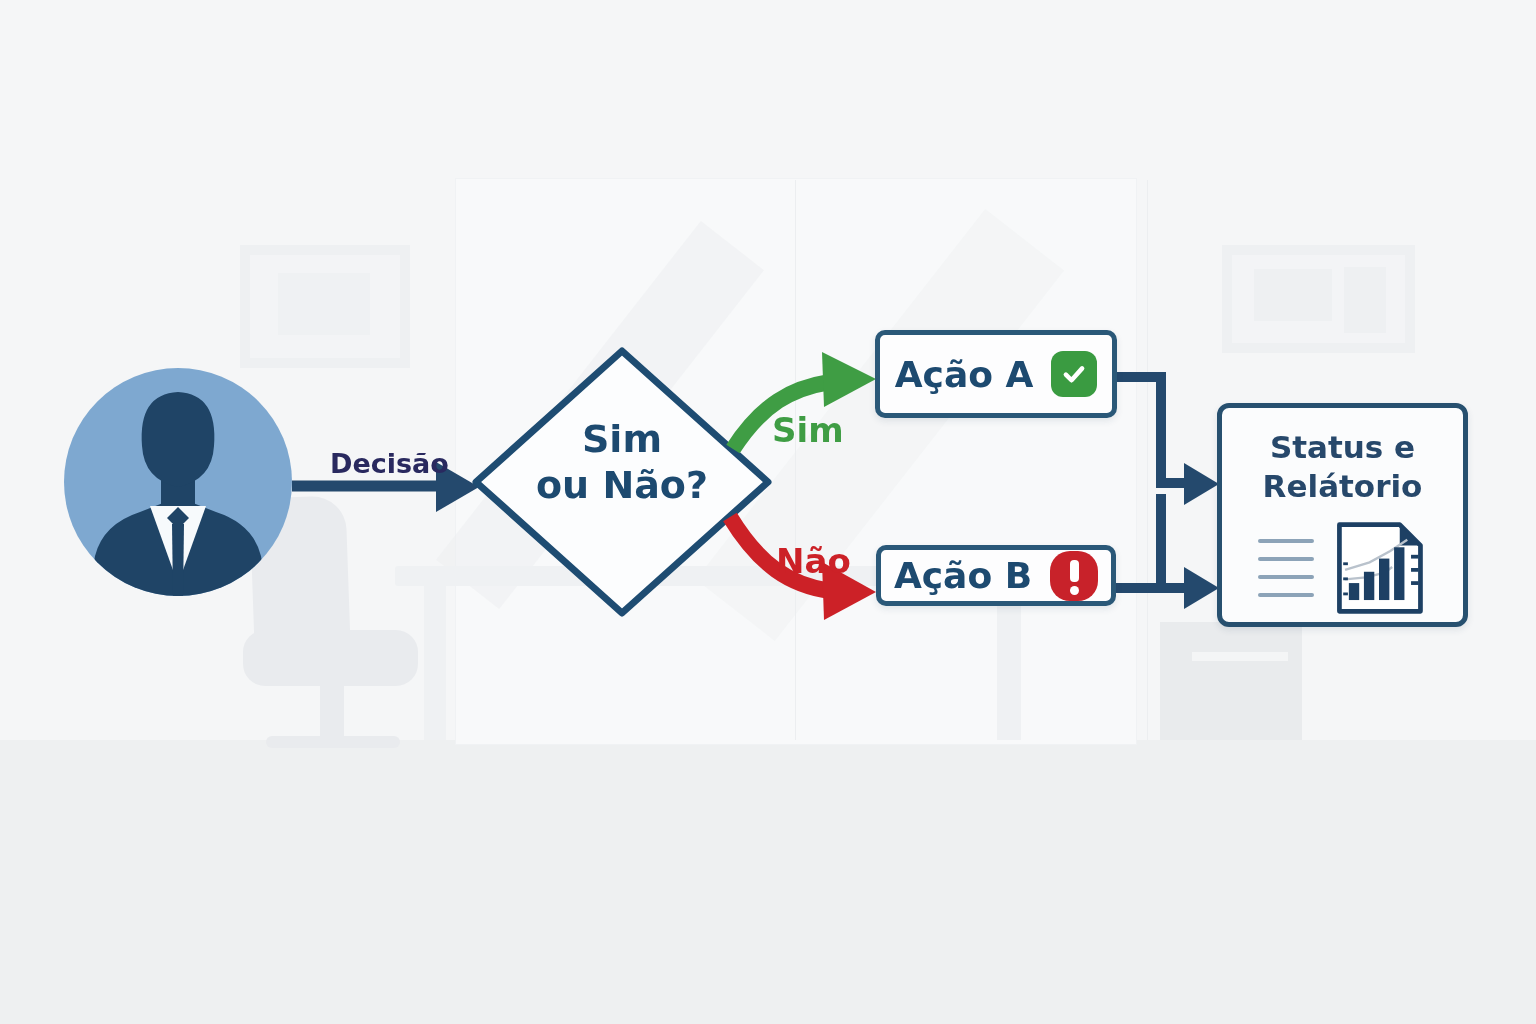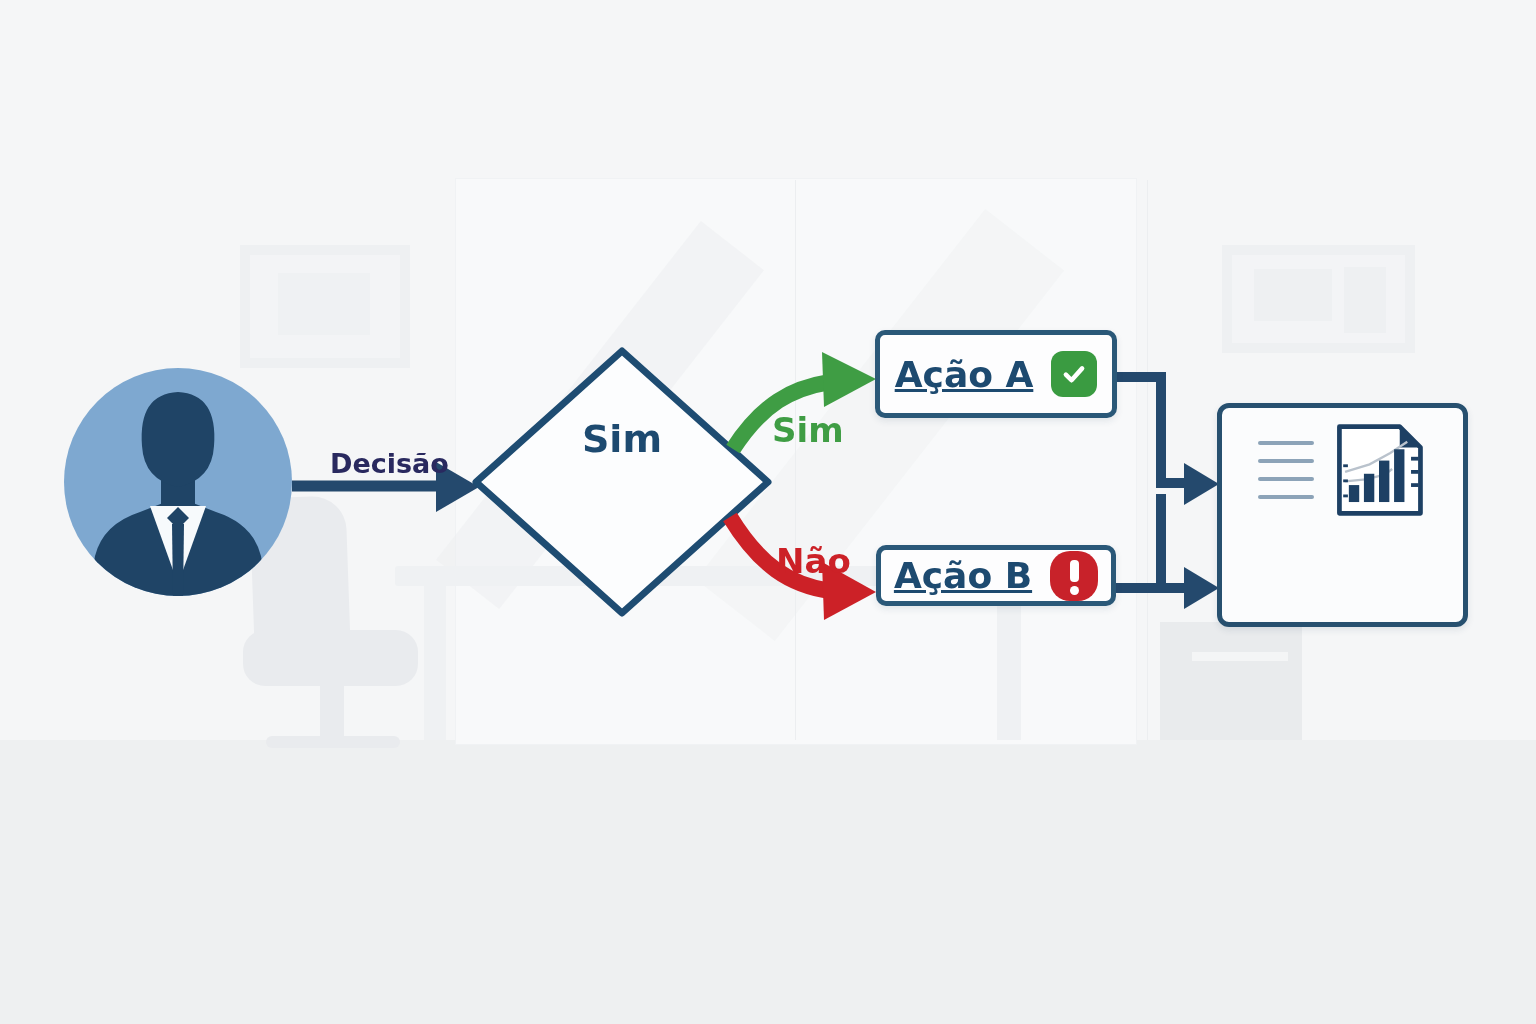--- a/index.html
+++ b/index.html
@@ -46,21 +46,21 @@
   .diamond-text{left:497px; top:416px; width:250px; text-align:center; color:#1d4a70; font-weight:bold; font-size:38px; line-height:1.22;}
 
   
   .node-box{
     box-sizing:border-box; background:#fdfdfe; border:5px solid #2a5878; border-radius:10px;
     display:flex; align-items:center; justify-content:center; gap:18px;
     box-shadow:0 3px 7px rgba(30,60,90,.10);
   }
   .box-a{left:875px; top:330px; width:242px; height:88px;}
   .box-b{left:876px; top:545px; width:240px; height:61px;}
-  .node-label{font-weight:bold; font-size:36px; color:#1d4a70;text-decoration:underline;}
+  .node-label{font-weight:bold; font-size:36px; color:#1d4a70;}
   .check-badge{width:46px; height:46px; border-radius:12px; background:#3a9b41; display:flex; align-items:center; justify-content:center;}
   .excl-badge{position:relative; width:48px; height:50px; border-radius:20px; background:#c8222a;}
   .excl-bar{position:absolute; left:20px; top:9px; width:9px; height:22px; border-radius:4px; background:#fff;}
   .excl-dot{position:absolute; left:20px; top:35px; width:9px; height:9px; border-radius:50%; background:#fff;}
 
   
   .report-box{
     box-sizing:border-box; left:1217px; top:403px; width:251px; height:224px;
     background:#fbfcfd; border:5px solid #27506f; border-radius:12px;
     box-shadow:0 3px 7px rgba(30,60,90,.10);
@@ -140,40 +140,42 @@
       <path d="M80 80 Q76 28 116 26 Q156 28 152 80 Q150 114 116 121 Q82 114 80 80 Z" fill="#1f4466"></path>
     </g>
   </svg>
 
   <div class="abs lbl decision-lbl">Decisão</div>
   <div class="abs lbl yes-lbl">Sim</div>
   <div class="abs lbl no-lbl">Não</div>
 
   <div class="abs diamond-text">
     <div>Sim</div>
+    <div>ou Não?</div>
   </div>
 
   <div class="abs node-box box-a">
     <span class="node-label">Ação A</span>
     <span class="check-badge">
       <svg width="30" height="30" viewBox="0 0 24 24">
         <path d="M5.5 12.5 L10 17 L18.5 7.5" fill="none" stroke="#ffffff" stroke-width="3.6" stroke-linecap="round" stroke-linejoin="round"></path>
       </svg>
     </span>
   </div>
 
   <div class="abs node-box box-b">
     <span class="node-label">Ação B</span>
     <span class="excl-badge">
       <span class="excl-bar"></span>
         <span class="excl-dot"></span>
     </span>
   </div>
 
   <div class="abs report-box">
+    <div class="report-title">Status e Relátorio</div>
     <div class="report-content">
       <div class="doc-lines">
         <div class="doc-line"></div>
           <div class="doc-line"></div>
           <div class="doc-line"></div>
           <div class="doc-line"></div>
       </div>
       <svg width="98" height="100" viewBox="0 0 104 104">
         <path d="M10 6 H74 L96 28 V98 H10 Z" fill="#ffffff" stroke="#1d4064" stroke-width="5" stroke-linejoin="round"></path>
         <path d="M74 6 V28 H96 Z" fill="#1d4064"></path>

